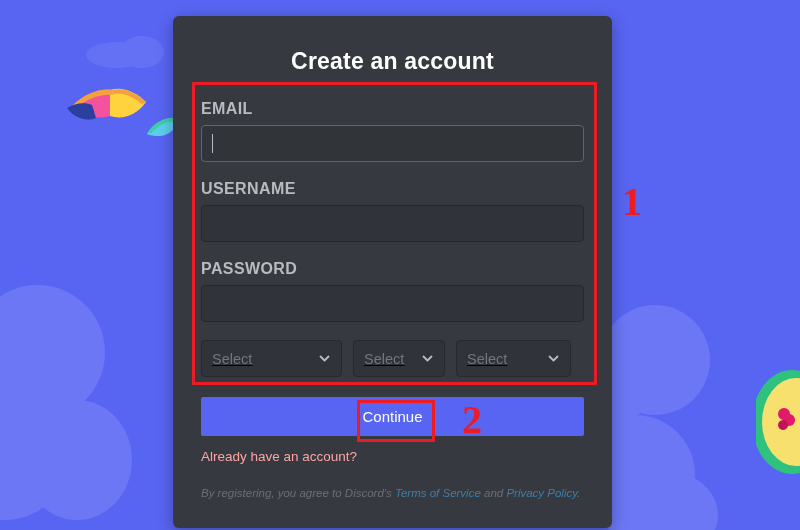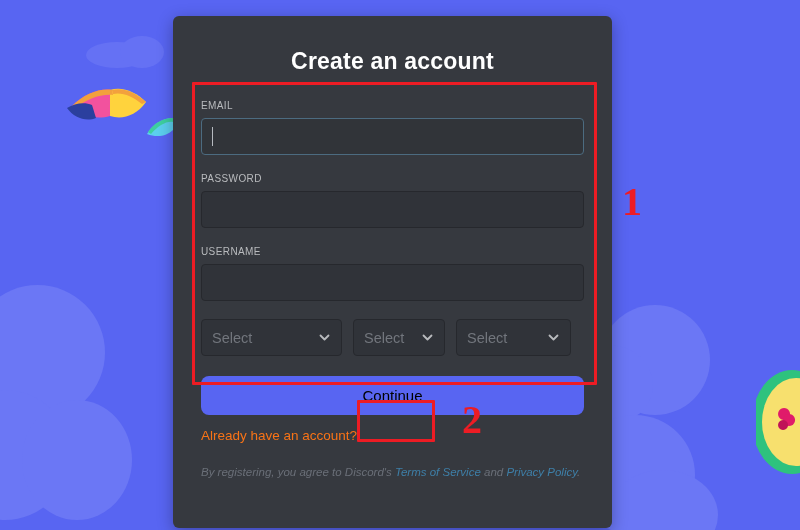--- a/index.html
+++ b/index.html
@@ -60,22 +60,22 @@
   }
 
   .form-area {
     padding: 0 28px;
     margin-top: 25px;
   }
   .field { margin-bottom: 18px; }
   .field-label {
     display: block;
     color: #b9bbbe;
-    font-size: 10px;
-    font-weight: normal;
+    font-size: 16px;
+    font-weight: bold;
     letter-spacing: 0.4px;
     margin-bottom: 7px;
   }
   .text-input {
     display: block;
     width: 100%;
     box-sizing: border-box;
     height: 37px;
     background: #303339;
     border: 1px solid #26282d;
@@ -108,20 +108,21 @@
   .select {
     position: relative;
     height: 37px;
     background: #303339;
     border: 1px solid #26282d;
     border-radius: 4px;
     display: flex;
     align-items: center;
     padding: 0 10px;
     box-sizing: border-box;
+    text-decoration: underline;
   }
   .select-value {
     color: #72767d;
     font-size: 14.5px;
     flex: 1;
   }
   .chev {
     width: 13px;
     height: 13px;
     flex: none;
@@ -133,31 +134,31 @@
   .sel-3 { width: 115px; }
 
   
   .btn-area { padding: 0 28px; margin-top: 20px; }
   #continue-btn {
     display: block;
     width: 100%;
     height: 39px;
     background: #5865f2;
     border: none;
-    border-radius: 8px;
-    color: #000000;
+    border-radius: 2px;
+    color: #ffffff;
     font-size: 15px;
     font-family: "Liberation Sans", sans-serif;
     cursor: pointer;
     position: relative;
   }
   #already-link {
     display: inline-block;
     margin: 13px 0 0 28px;
-    color: #f97316;
+    color: #fca5a5;
     font-size: 13.5px;
     text-decoration: none;
     cursor: pointer;
   }
   #legal {
     margin: 20px 28px 0 28px;
     color: #6a6f78;
     font-size: 11.5px;
     line-height: 1.4;
     font-style: italic;
@@ -243,27 +244,27 @@
 
     <div class="field">
       <label class="field-label">EMAIL</label>
       <div class="input-wrap">
         <input class="text-input focused" type="text" placeholder="" style="">
         <span class="caret"></span>
       </div>
     </div>
 
     <div class="field">
+      <label class="field-label">USERNAME</label>
+      <input class="text-input" type="text" placeholder="" style="">
+    </div>
+
+    <div class="field">
       <label class="field-label">PASSWORD</label>
       <input class="text-input" type="password" placeholder="" style="">
-    </div>
-
-    <div class="field">
-      <label class="field-label">USERNAME</label>
-      <input class="text-input" type="text" placeholder="" style="">
     </div>
 
     <div class="field">
       <div class="dob-row">
 
         <div class="select sel-1">
           <span class="select-value">Select</span>
           <span class="chev">
             <svg width="13" height="13" viewBox="0 0 13 13">
               <path d="M2.5 4.5 L6.5 8.5 L10.5 4.5" fill="none" stroke="#b9bbbe" stroke-width="1.8" stroke-linecap="round" stroke-linejoin="round"></path>

